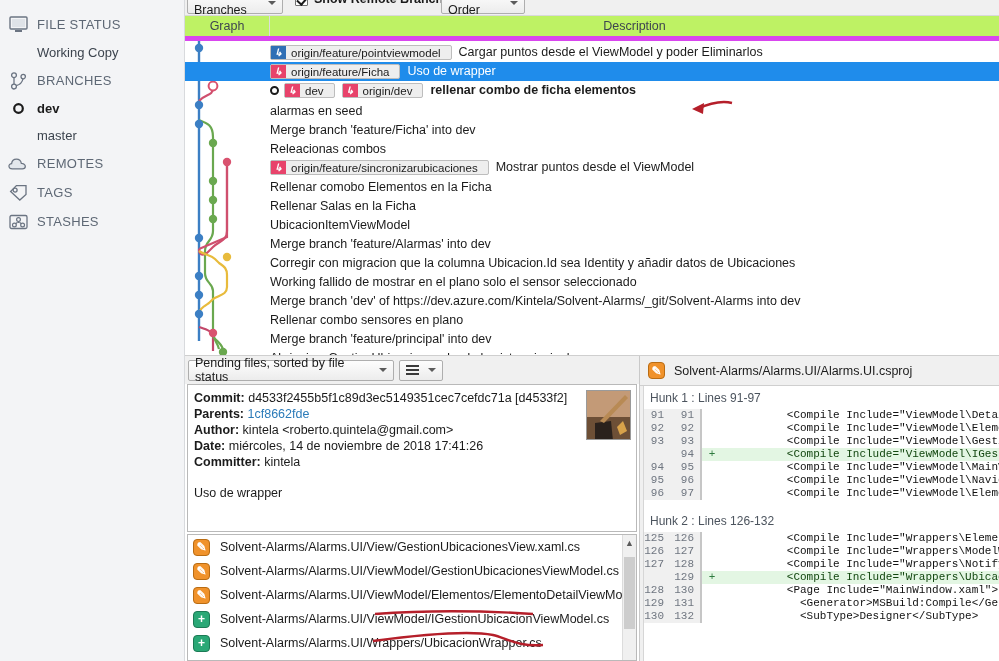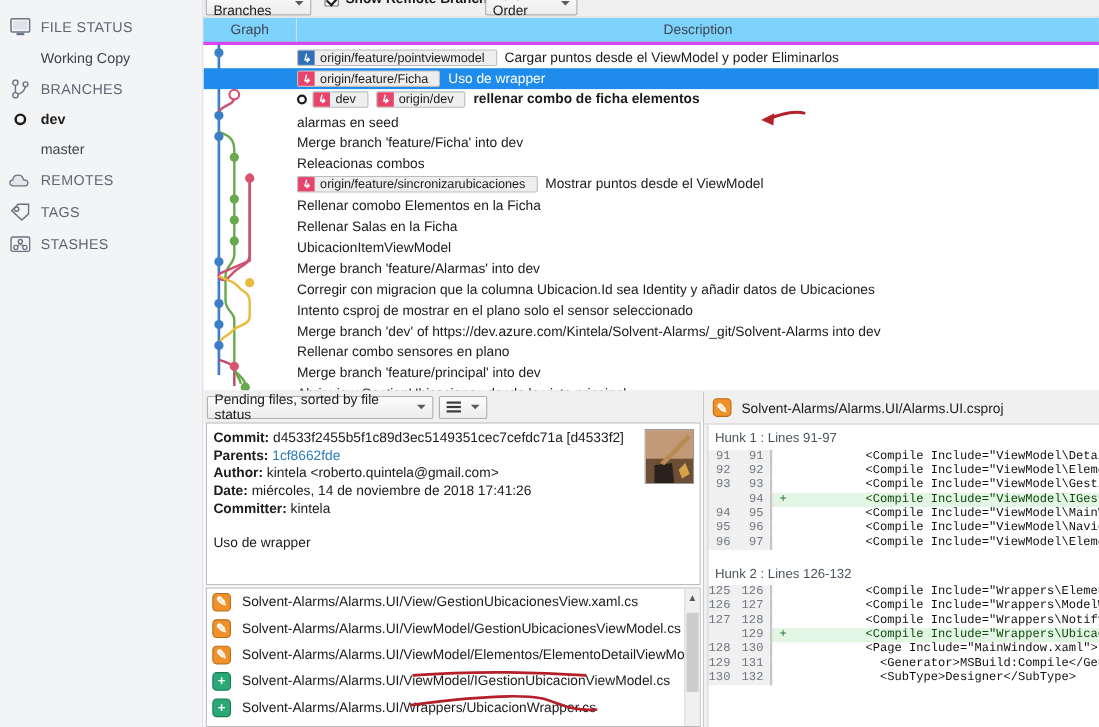--- a/index.html
+++ b/index.html
@@ -46,21 +46,21 @@
     border:1px solid #aeaeae; border-radius:2px;
     display:flex; align-items:center; padding:0 6px; gap:10px;
     font-size:12.5px; color:#1b1b1b; cursor:default;
   }
   .caret { width:0;height:0;border-left:4px solid transparent;border-right:4px solid transparent;border-top:4px solid #5b5b5b; }
   .tb-check { position:absolute; top:-8px; display:flex; align-items:center; gap:6px; font-size:12.5px; font-weight:bold; }
   .cbox { width:13px;height:13px;border:1px solid #707070;background:#fff;border-radius:1px;position:relative; }
   .cbox:after{content:"";position:absolute;left:3px;top:0px;width:5px;height:9px;border:solid #1b1b1b;border-width:0 2px 2px 0;transform:rotate(42deg);}
 
   
-  #colhead { height:25px; background:#7dd3fc; border-bottom:3px solid #d946ef; display:flex; flex:0 0 25px; }
+  #colhead { height:25px; background:#bef264; border-bottom:5px solid #d946ef; display:flex; flex:0 0 25px; }
   #colhead .hc { display:flex; align-items:center; justify-content:center; font-size:12.5px; color:#3e4550; border-right:1px solid #dcdcdc; }
   #colhead .hc.graph { width:85px; }
   #colhead .hc.desc { flex:1; border-right:none; }
 
   
   #commits { flex:0 0 314px; position:relative; overflow:hidden; background:#fff; }
   #graphcol { position:absolute; left:0; top:0; width:85px; height:100%; }
   .crow { position:absolute; left:0; right:0; height:19px; display:flex; align-items:center; }
   .crow .txt { position:absolute; white-space:nowrap; font-size:12.5px; }
   .crow.sel { background:#1f8ceb; }
@@ -311,21 +311,21 @@
           <div class="crow" style="top: 174px;">
             <div class="txt" style="left: 85px;"><span>UbicacionItemViewModel</span></div>
           </div>
           <div class="crow" style="top: 193px;">
             <div class="txt" style="left: 85px;"><span>Merge branch 'feature/Alarmas' into dev</span></div>
           </div>
           <div class="crow" style="top: 212px;">
             <div class="txt" style="left: 85px;"><span>Corregir con migracion que la columna Ubicacion.Id sea Identity y añadir datos de Ubicaciones</span></div>
           </div>
           <div class="crow" style="top: 231px;">
-            <div class="txt" style="left: 85px;"><span>Intento csproj de mostrar en el plano solo el sensor seleccionado</span></div>
+            <div class="txt" style="left: 85px;"><span>Working fallido de mostrar en el plano solo el sensor seleccionado</span></div>
           </div>
           <div class="crow" style="top: 250px;">
             <div class="txt" style="left: 85px;"><span>Merge branch 'dev' of https://dev.azure.com/Kintela/Solvent-Alarms/_git/Solvent-Alarms into dev</span></div>
           </div>
           <div class="crow" style="top: 269px;">
             <div class="txt" style="left: 85px;"><span>Rellenar combo sensores en plano</span></div>
           </div>
           <div class="crow" style="top: 288px;">
             <div class="txt" style="left: 85px; text-align: right;"><span>Merge branch 'feature/principal' into dev</span></div>
           </div>

